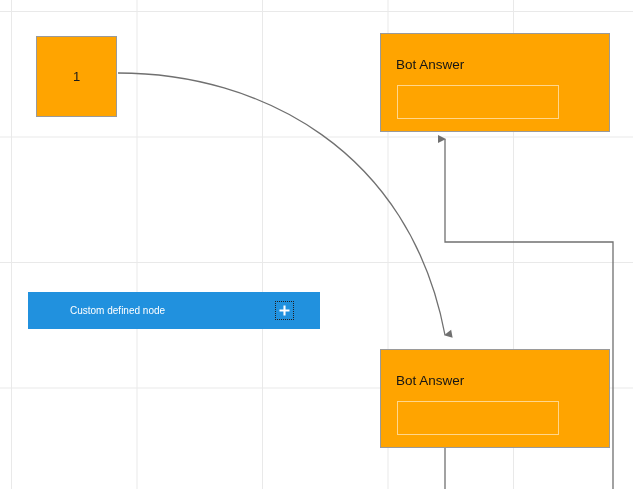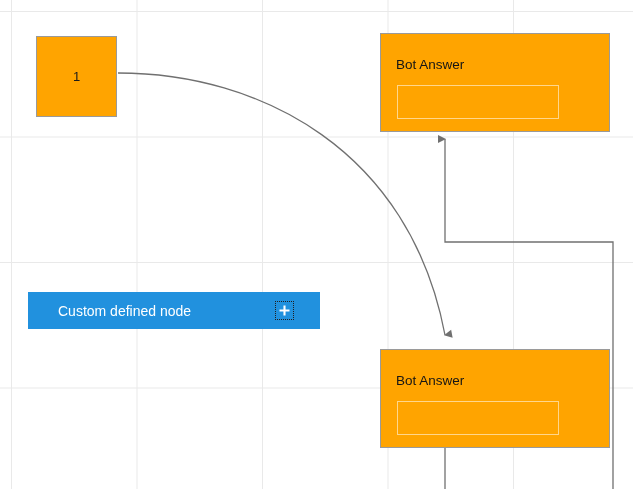--- a/index.html
+++ b/index.html
@@ -82,23 +82,23 @@
     left: 28px;
     top: 292px;
     width: 292px;
     height: 37px;
     background: #2191DE;
     display: flex;
     align-items: center;
     box-sizing: border-box;
   }
   .palette-label {
-    margin-left: 30px;
+    margin-left: 42px;
     color: #ffffff;
-    font-size: 14px;
+    font-size: 10px;
     line-height: 1;
     white-space: nowrap;
   }
   .palette-add {
     position: absolute;
     right: 26px;
     top: 9px;
     width: 19px;
     height: 19px;
     box-sizing: border-box;

